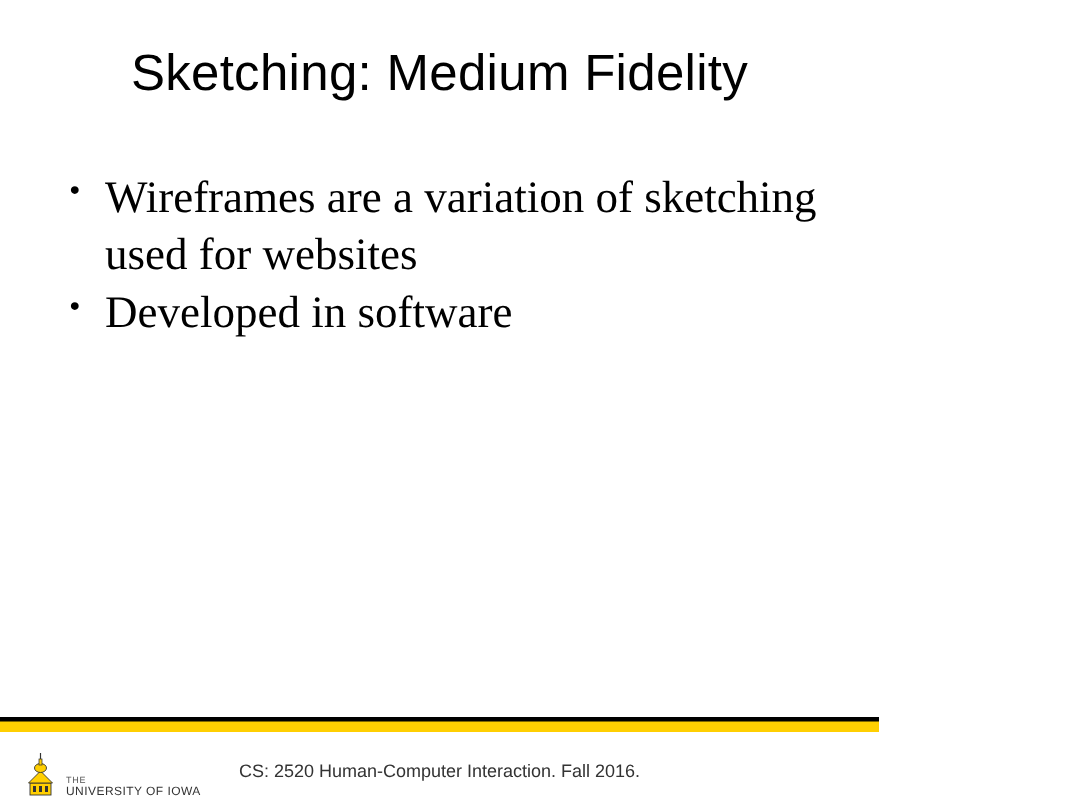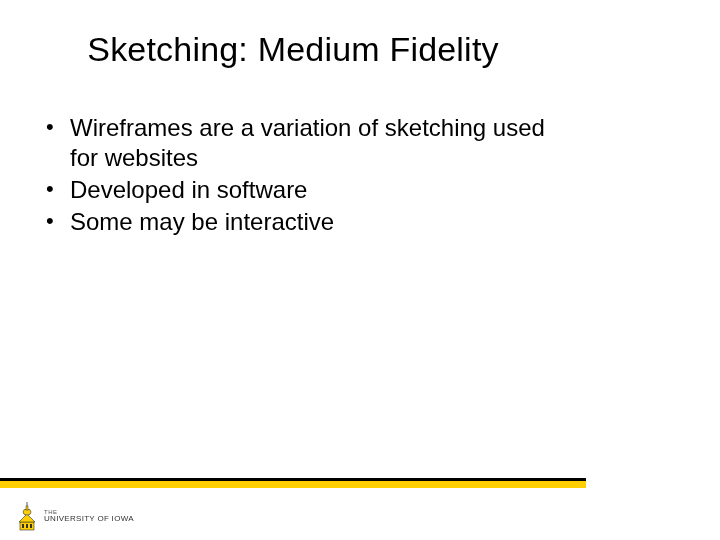--- a/index.html
+++ b/index.html
@@ -23,25 +23,26 @@
     text-align: center;
     margin-top: 6px;
     margin-bottom: 44px;
     letter-spacing: 0.2px;
   }
   ul.bullets {
     list-style: none;
     padding-left: 6px;
   }
   ul.bullets li {
-    font-size: 24px;
+    font-size: 30px;
     line-height: 1.25;
     margin-bottom: 2px;
     position: relative;
     padding-left: 28px;
+    font-family: Liberation Serif, serif;
   }
   ul.bullets li::before {
     content: "•";
     position: absolute;
     left: 4px;
     top: 0;
     font-size: 22px;
   }
   .link {
     text-decoration: underline;
@@ -68,21 +69,21 @@
   .footer-text {
     font-size: 12px;
     color: #333;
     text-align: center;
   }
   .logo {
     position: absolute;
     left: 16px;
     bottom: 8px;
     display: flex;
-    align-items: center;
+    align-items: flex-end;
     gap: 6px;
   }
   .logo svg { display: block; }
   .logo-text {
     display: flex;
     flex-direction: column;
     line-height: 1;
   }
   .logo-text .l1 {
     font-size: 6px;
@@ -99,25 +100,27 @@
 </head>
 <body>
 
 <div class="slide">
 
   <h1 class="title">Sketching: Medium Fidelity</h1>
 
   <ul class="bullets">
     <li>Wireframes are a variation of sketching used for websites</li>
     <li>Developed in software</li>
-    <li>Some may be interactive</li>
   </ul>
 
   <div class="footer-band"></div>
 
+  <div class="footer">
+    <div class="footer-text">CS: 2520 Human-Computer Interaction. Fall 2016.</div>
+  </div>
 
   <div class="logo">
     <svg width="22" height="32" viewBox="0 0 22 32">
       <rect x="4" y="22" width="14" height="8" fill="#ffcf01" stroke="#333" stroke-width="0.6"></rect>
       <rect x="6" y="24" width="2" height="4" fill="#333"></rect>
       <rect x="10" y="24" width="2" height="4" fill="#333"></rect>
       <rect x="14" y="24" width="2" height="4" fill="#333"></rect>
       <path d="M3 22 L11 14 L19 22 Z" fill="#ffcf01" stroke="#333" stroke-width="0.6"></path>
       <ellipse cx="11" cy="12" rx="4" ry="3" fill="#ffcf01" stroke="#333" stroke-width="0.6"></ellipse>
       <rect x="10" y="6" width="2" height="4" fill="#ffcf01" stroke="#333" stroke-width="0.5"></rect>

